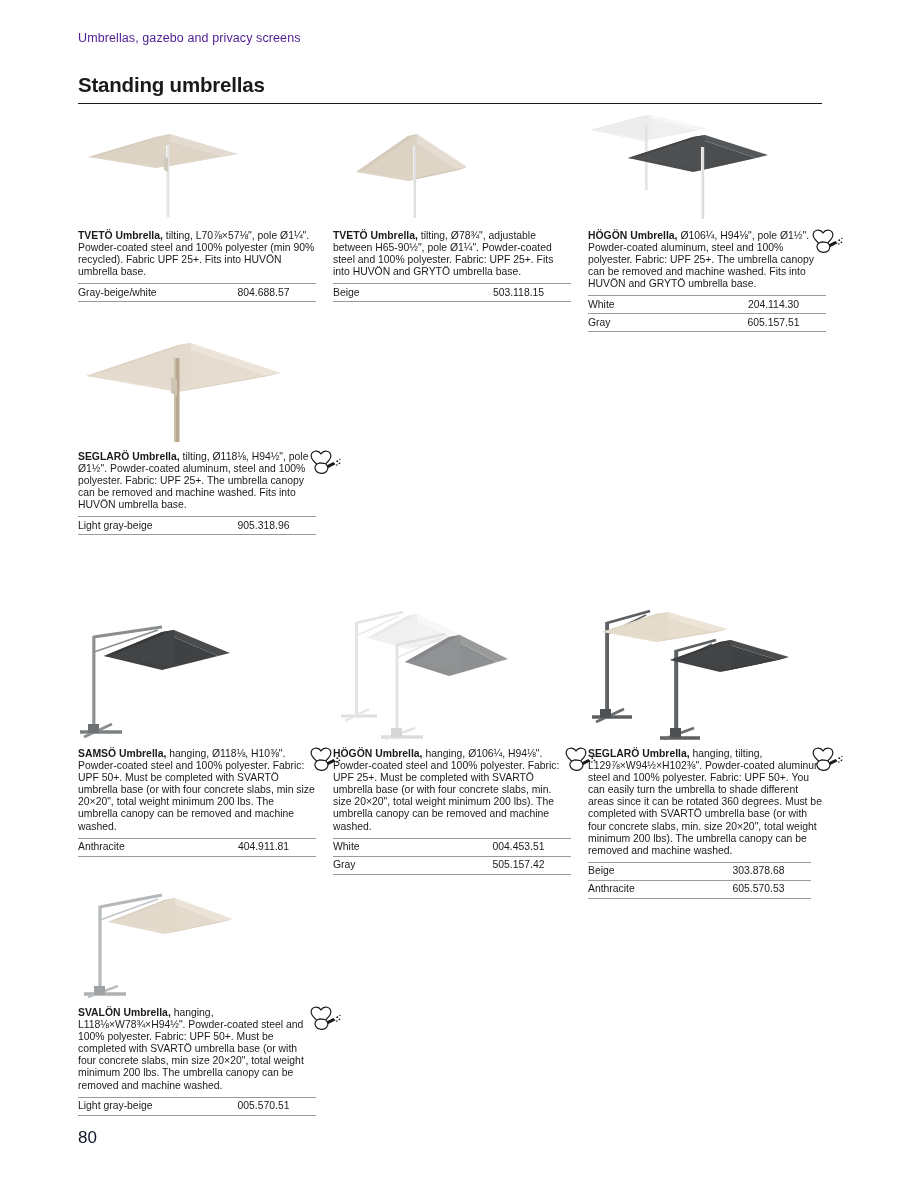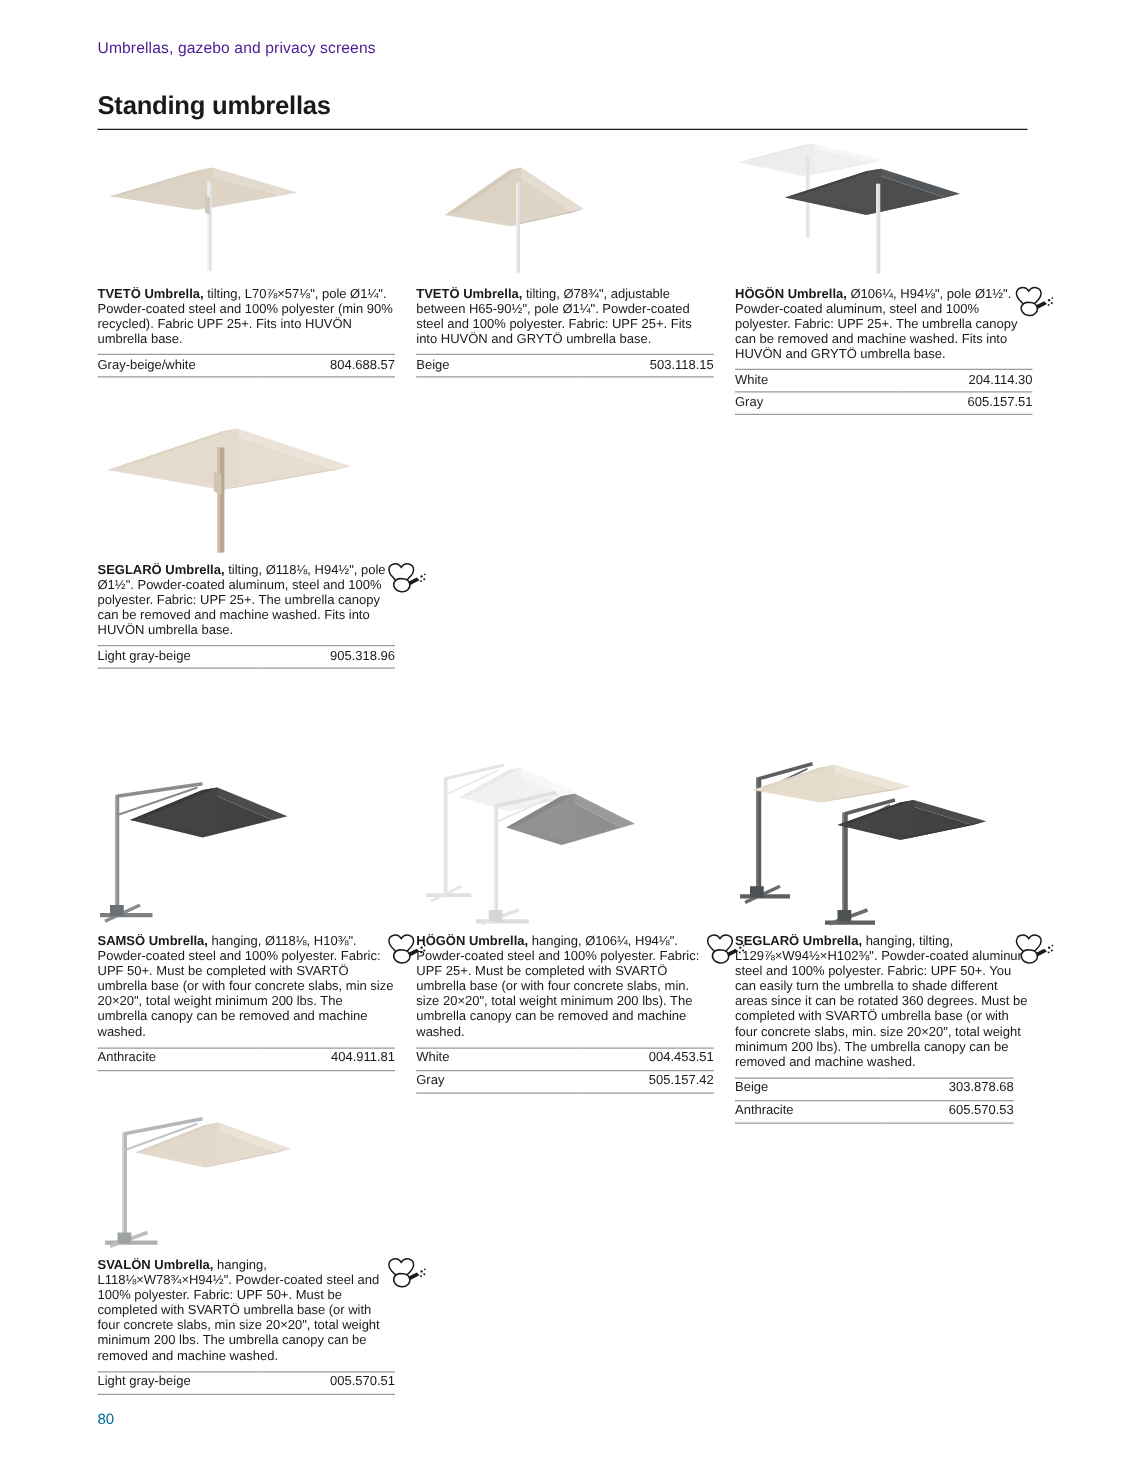--- a/index.html
+++ b/index.html
@@ -99,33 +99,33 @@
     border-top: .9px solid #9a9a9a;
     padding: 2.6px 0 2.4px 0;
     vertical-align: top;
     line-height: 12px;
     margin-left: 12px;
   }
   .variants tr:last-child td {
     border-bottom: .9px solid #9a9a9a;
   }
   .variants td.price {
-    text-align: right;
+    text-align: center;
     padding-left: 0;
     width: 105px;
   }
   .variants.w3 { width: 223px; }
 
   
   .page-number {
     position: absolute;
     left: 78px;
     top: 1128px;
-    font-size: 12px;
-    color: #0369a1;
+    font-size: 17px;
+    color: #0f172a;
   }
 </style>
 </head>
 <body>
 
 <div class="page">
 
   <div class="running-header">Umbrellas, gazebo and privacy screens</div>
 
   <div class="section" style="top:73px;">

